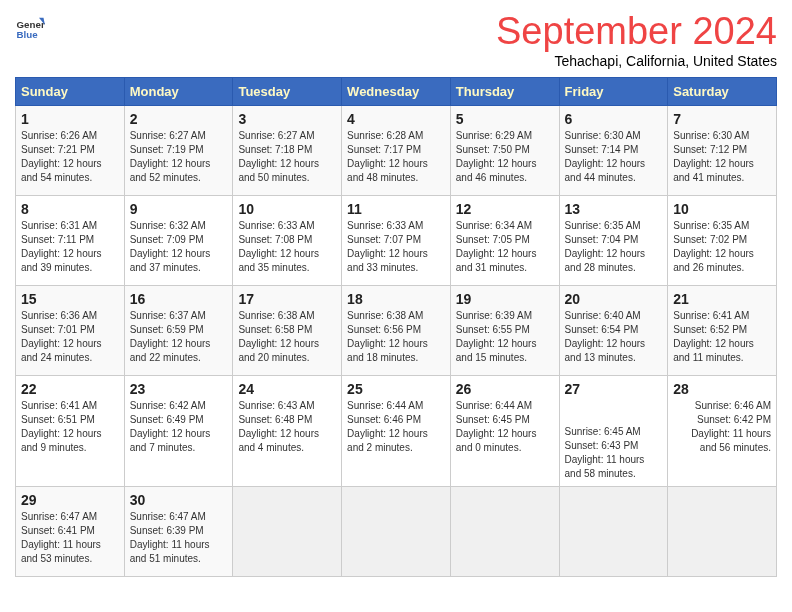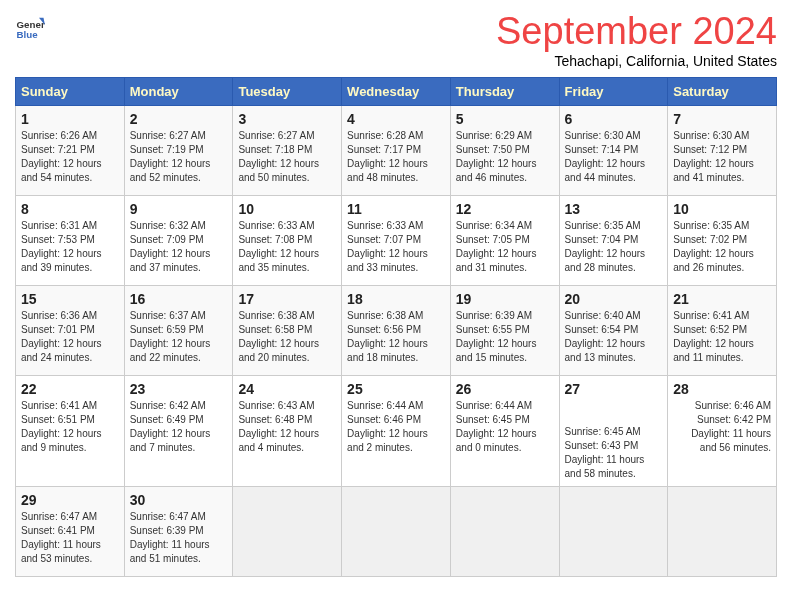--- a/index.html
+++ b/index.html
@@ -158,21 +158,21 @@
           <div class="day-info" style="white-space: pre-line;">Sunrise: 6:30 AM
 Sunset: 7:12 PM
 Daylight: 12 hours
 and 41 minutes.</div>
         </td>
       </tr>
       <tr>
         <td>
           <span class="day-num">8</span>
           <div class="day-info" style="white-space: pre-line;">Sunrise: 6:31 AM
-Sunset: 7:53 PM
+Sunset: 7:11 PM
 Daylight: 12 hours
 and 39 minutes.</div>
         </td>
         <td>
           <span class="day-num">9</span>
           <div class="day-info" style="white-space: pre-line;">Sunrise: 6:32 AM
 Sunset: 7:09 PM
 Daylight: 12 hours
 and 37 minutes.</div>
         </td>

